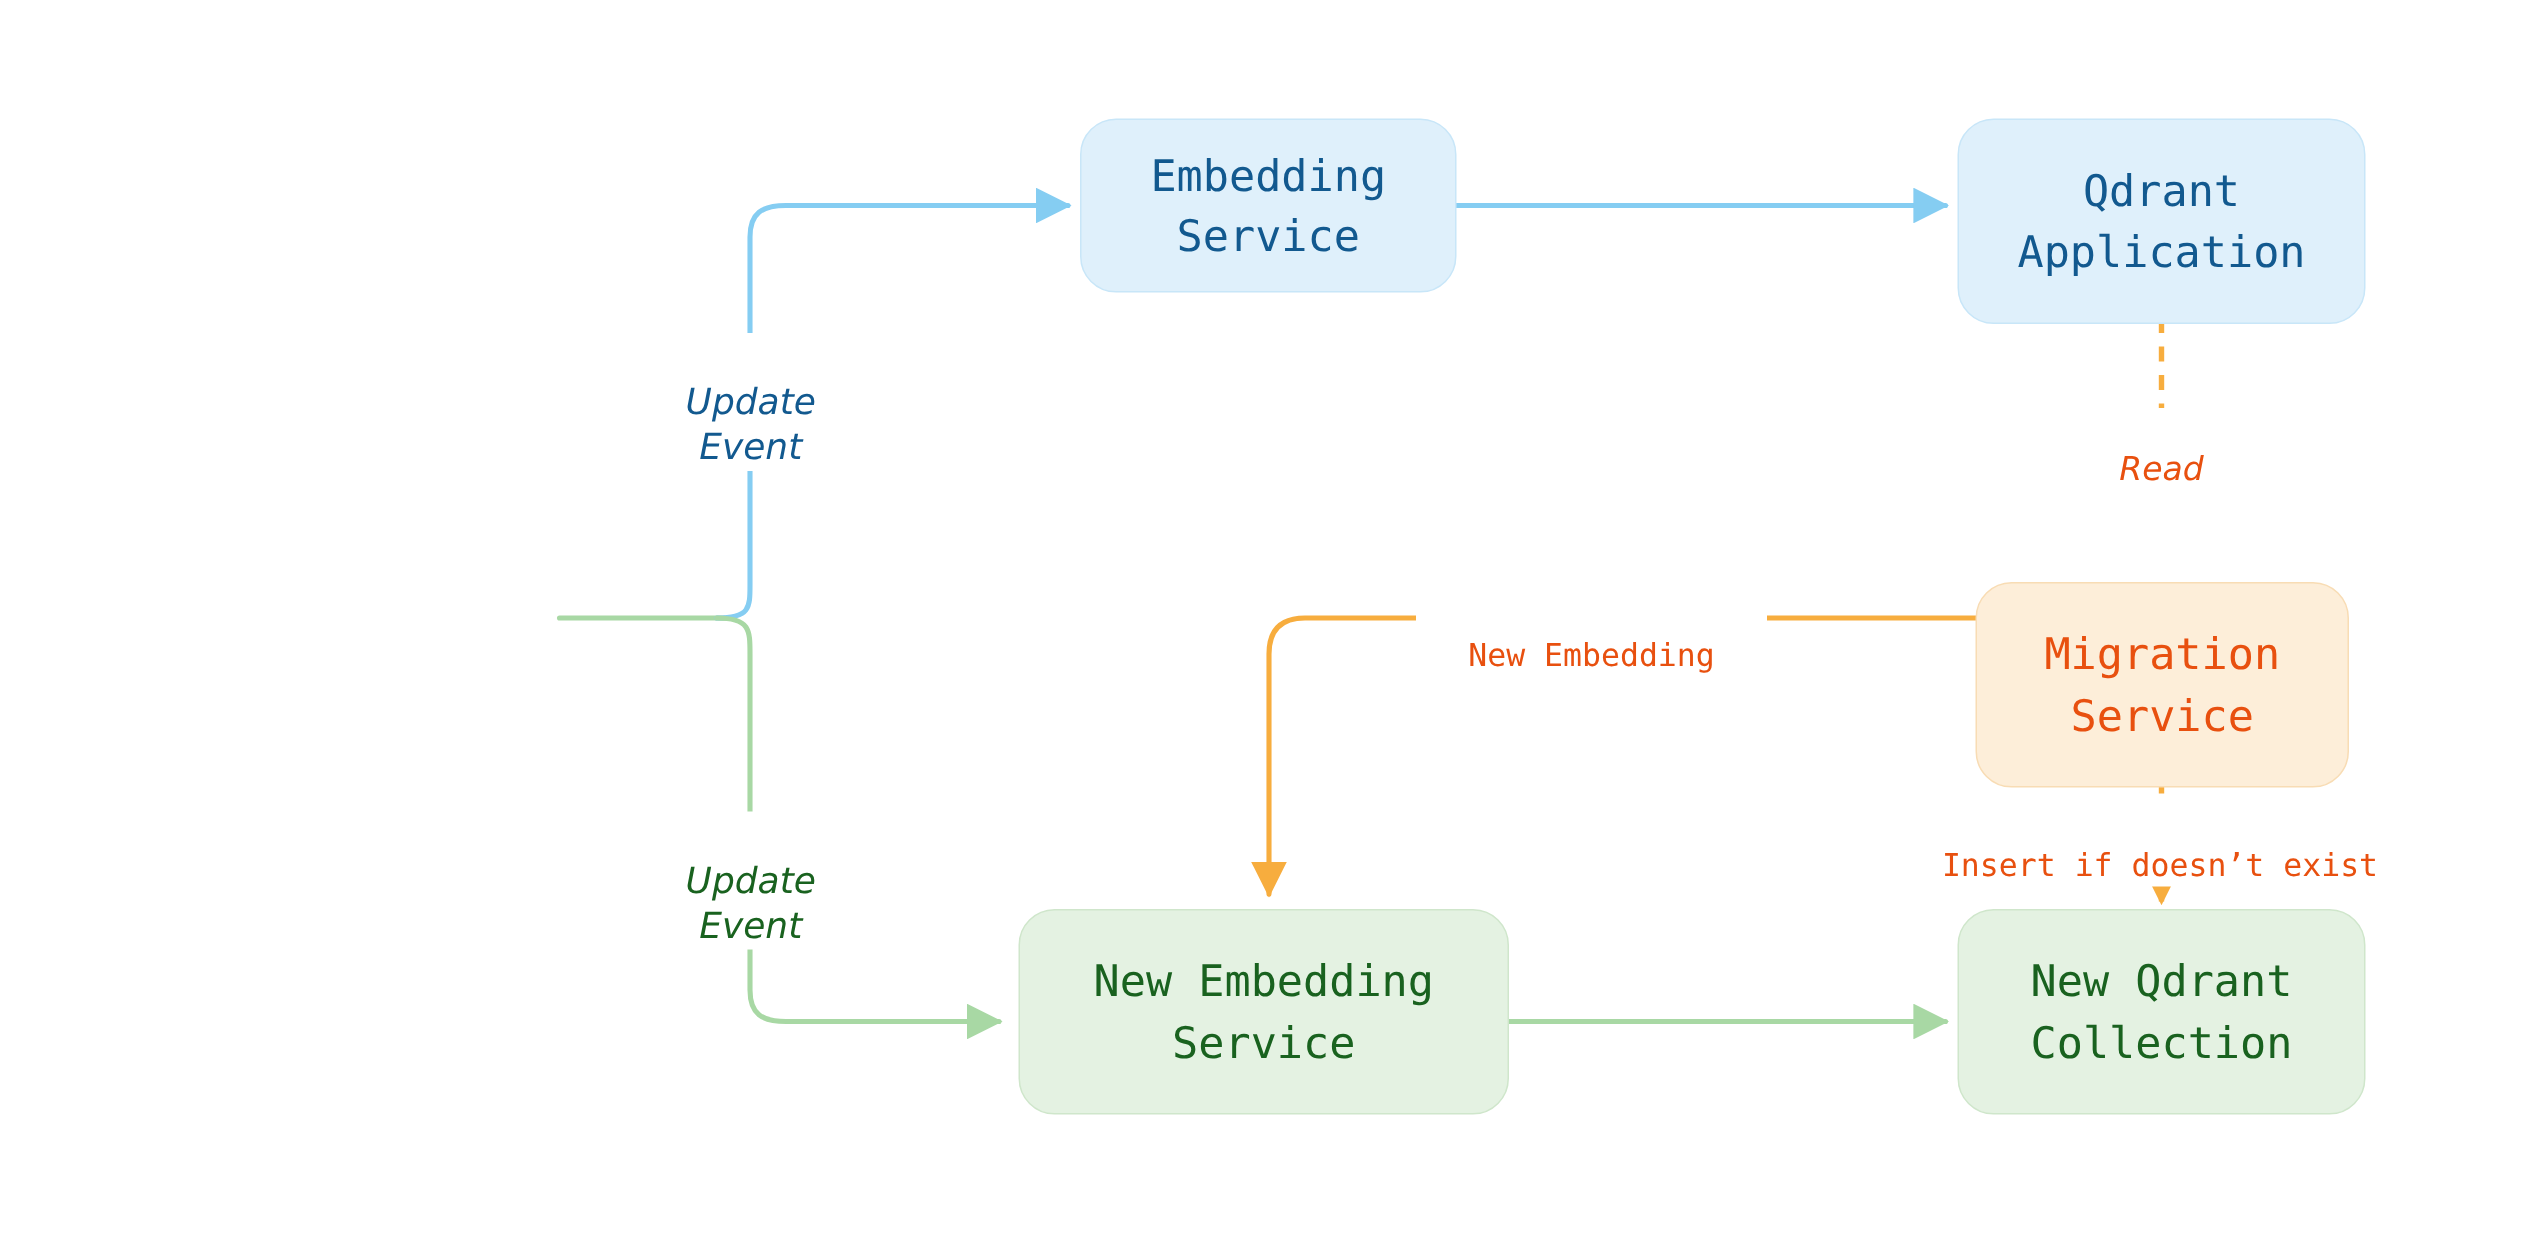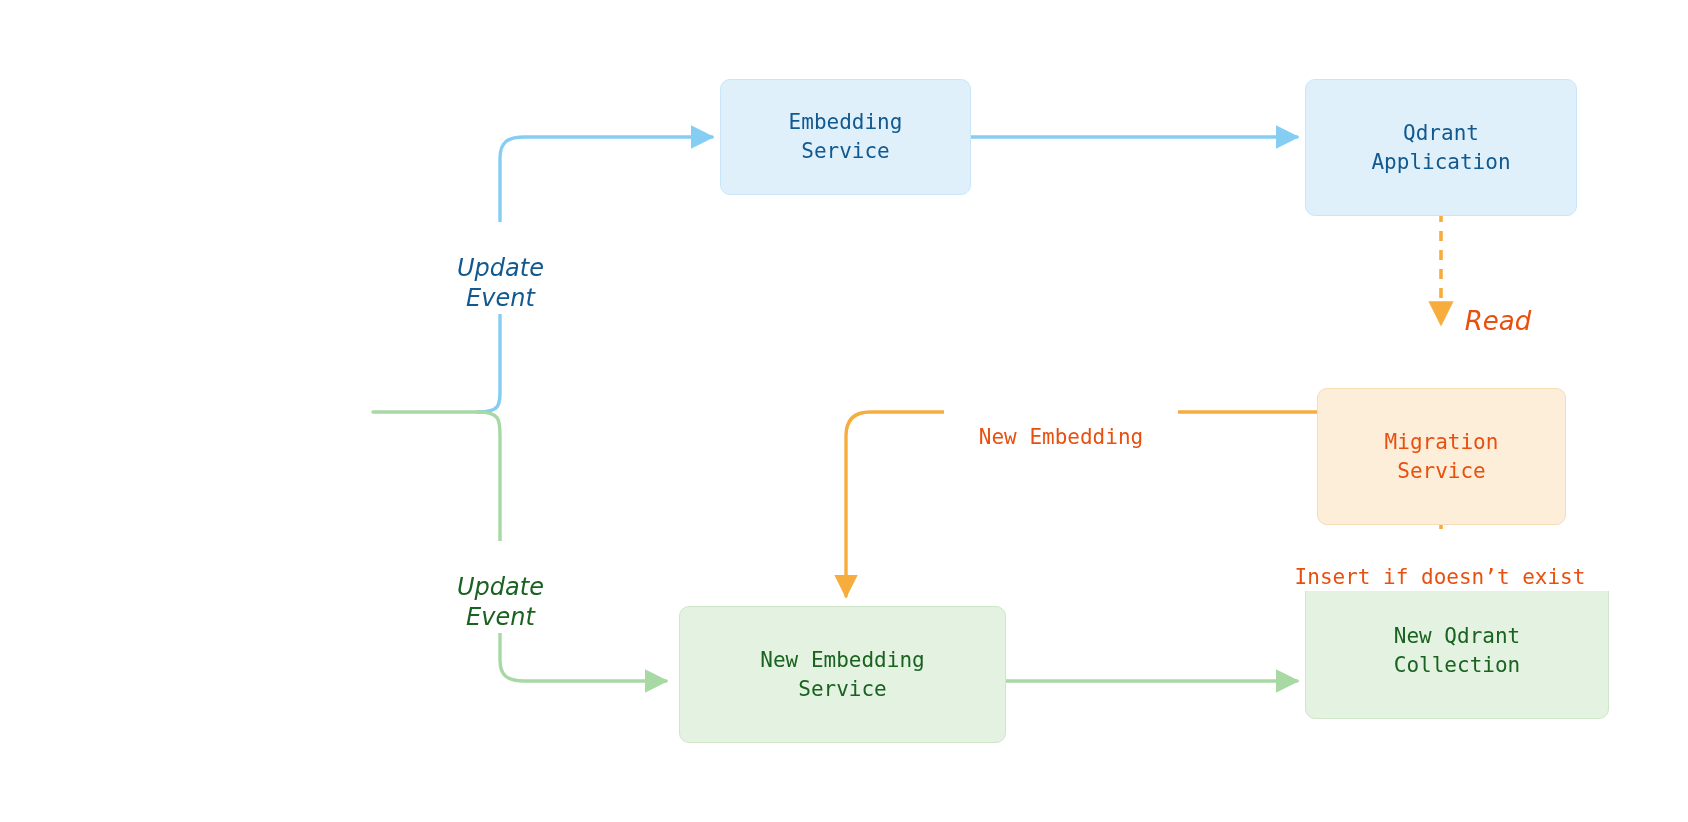--- a/index.html
+++ b/index.html
@@ -21,27 +21,27 @@
   #edges {
     position: absolute;
     left: 0;
     top: 0;
     width: 1688px;
     height: 822px;
   }
   .node {
     position: absolute;
     box-sizing: border-box;
-    border-radius: 10px;
+    border-radius: 24px;
     display: flex;
     align-items: center;
     justify-content: center;
     text-align: center;
     font-family: "DejaVu Sans Mono", "Liberation Mono", monospace;
-    font-size: 21px;
+    font-size: 29px;
     line-height: 1.38;
     letter-spacing: 0px;
     white-space: pre-line;
     z-index: 3;
   }
   .node-blue {
     background: #dff0fb;
     border: 1.6px solid #c8e6f8;
     color: #12598f;
   }
@@ -123,36 +123,36 @@
   <div class="node node-orange" style="left:1317px; top:344px; width:249px; height:137px;">
     <span>Migration
 Service</span>
   </div>
 
   <div class="node node-green" style="left:679px; top:606px; width:327px; height:137px;">
     <span>New Embedding
 Service</span>
   </div>
 
-  <div class="node node-green" style="left:1305px; top:582px; width:304px; height:137px;">
+  <div class="node node-green" style="left:1305px; top:606px; width:272px; height:137px;">
     <span>New Qdrant
 Collection</span>
   </div>
 
   <div class="edge-label lbl-sans lbl-blue" style="left:418px; top:222px; width:165px; font-size:24px; line-height:1.28;">
     <span>Update
 Event</span>
   </div>
 
   <div class="edge-label lbl-sans lbl-green" style="left:418px; top:541px; width:165px; font-size:24px; line-height:1.28;">
     <span>Update
 Event</span>
   </div>
 
-  <div class="edge-label lbl-sans lbl-orange" style="left:1454px; top:272px; width:88px; font-size:26px; line-height:1.25;">
+  <div class="edge-label lbl-sans lbl-orange" style="left:1397px; top:272px; width:88px; font-size:22px; line-height:1.25;">
     <span>Read</span>
   </div>
 
   <div class="edge-label lbl-mono lbl-orange" style="left:944px; top:398px; width:234px; font-size:21px; line-height:1.25;">
     <span>New Embedding</span>
   </div>
 
   <div class="edge-label lbl-mono lbl-orange" style="left:1270px; top:538px; width:340px; font-size:21px; line-height:1.25;">
     <span>Insert if doesn’t exist</span>
   </div>

